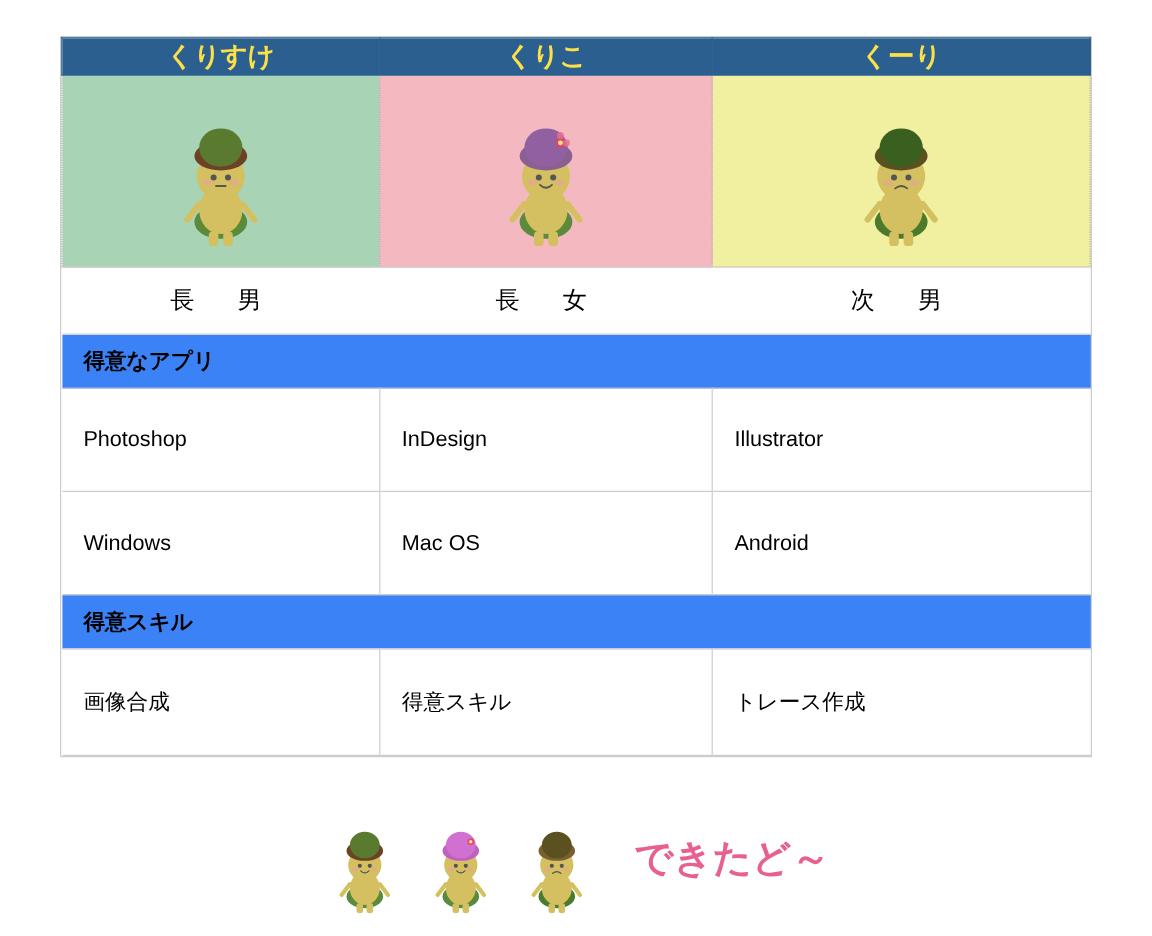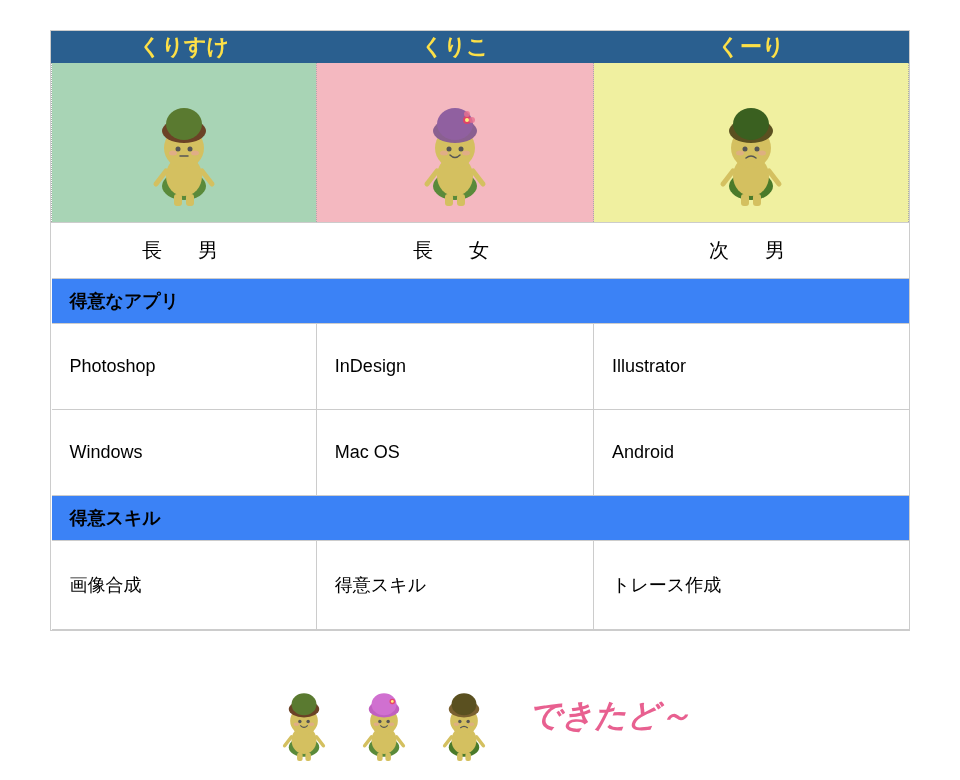--- a/index.html
+++ b/index.html
@@ -94,21 +94,20 @@
       align-items: center;
       justify-content: center;
       margin-top: 40px;
       gap: 10px;
     }
 
     .caption-text {
       font-size: 32px;
       color: #e86090;
       font-weight: bold;
-      font-style: italic;
       margin-left: 20px;
       font-family: 'Hiragino Maru Gothic ProN', 'Meiryo', cursive;
     }
 
     
     .char-svg {
       width: 100px;
       height: 130px;
     }
     .char-svg-sm {

